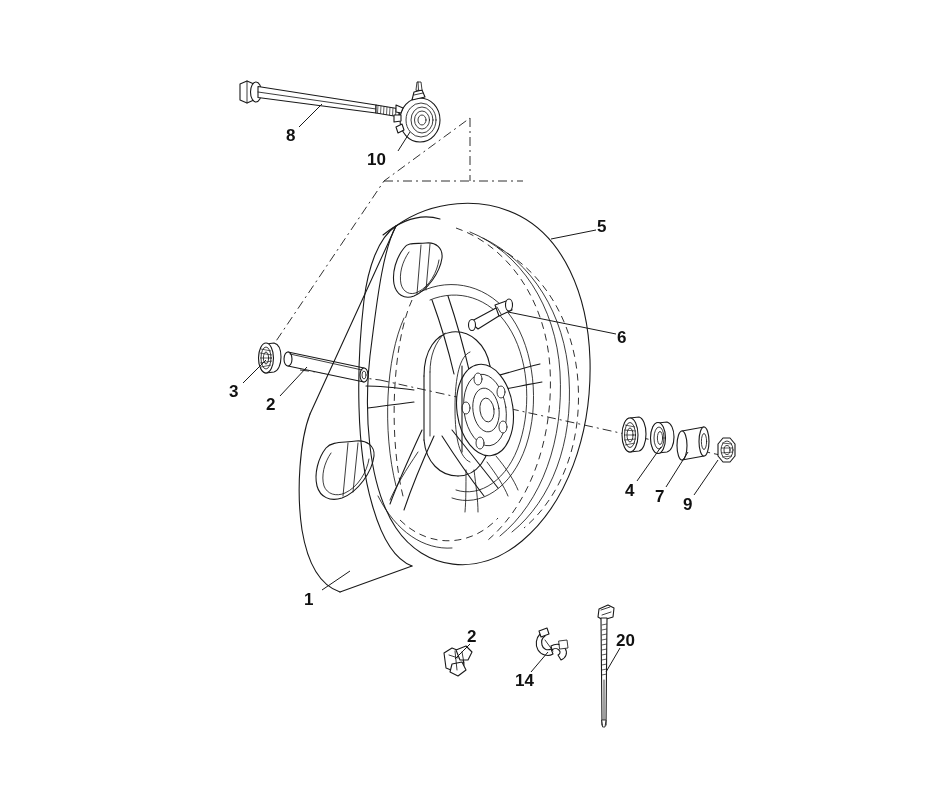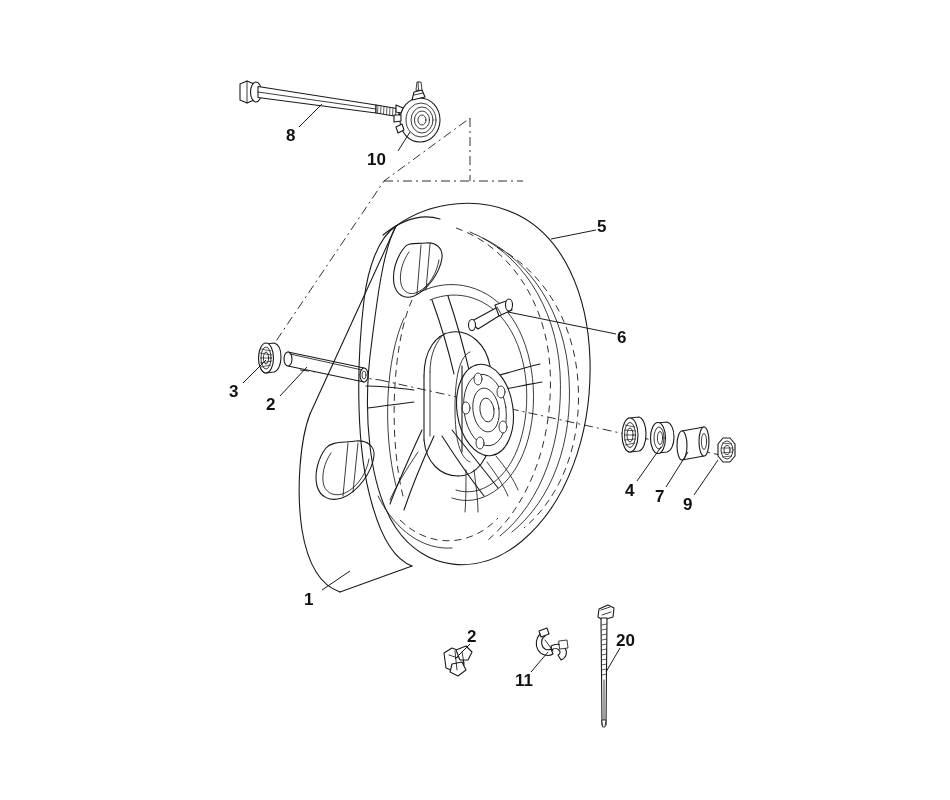--- a/index.html
+++ b/index.html
@@ -348,17 +348,17 @@
       <div class="callout-label" style="left: 266px; top: 396px;">2</div>
       <div class="callout-label" style="left: 229px; top: 383px;">3</div>
       <div class="callout-label" style="left: 625px; top: 482px;">4</div>
       <div class="callout-label" style="left: 597px; top: 218px;">5</div>
       <div class="callout-label" style="left: 617px; top: 329px;">6</div>
       <div class="callout-label" style="left: 655px; top: 488px;">7</div>
       <div class="callout-label" style="left: 286px; top: 127px;">8</div>
       <div class="callout-label" style="left: 683px; top: 496px;">9</div>
       <div class="callout-label" style="left: 367px; top: 151px;">10</div>
       <div class="callout-label" style="left: 616px; top: 632px;">20</div>
-      <div class="callout-label" style="left: 515px; top: 672px;">11</div>
+      <div class="callout-label" style="left: 515px; top: 672px;">14</div>
       <div class="callout-label" style="left: 467px; top: 628px;">2</div>
     </div>
 
 </div>
 
 </body></html>

